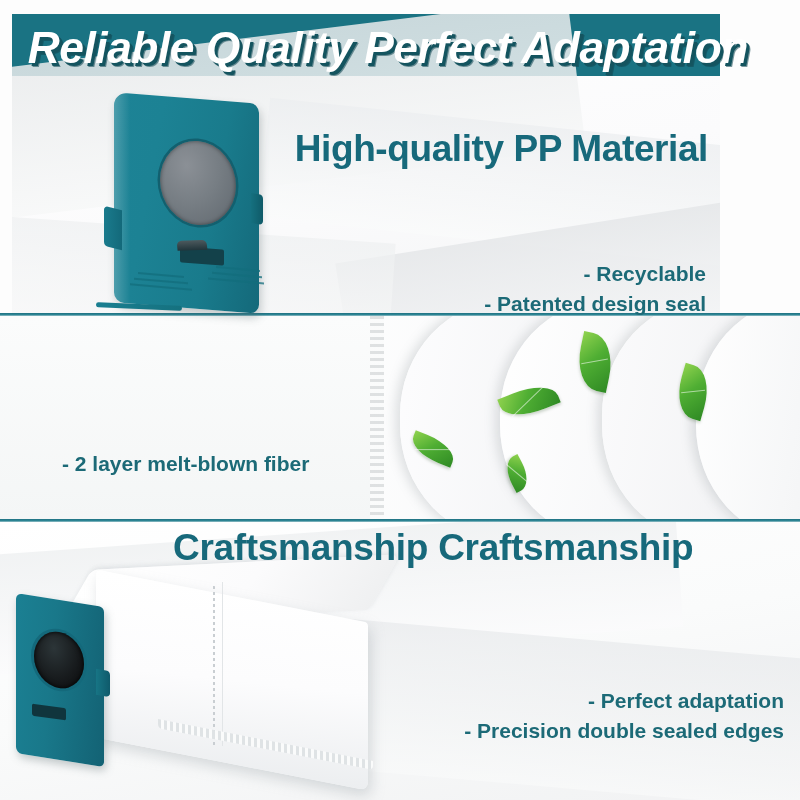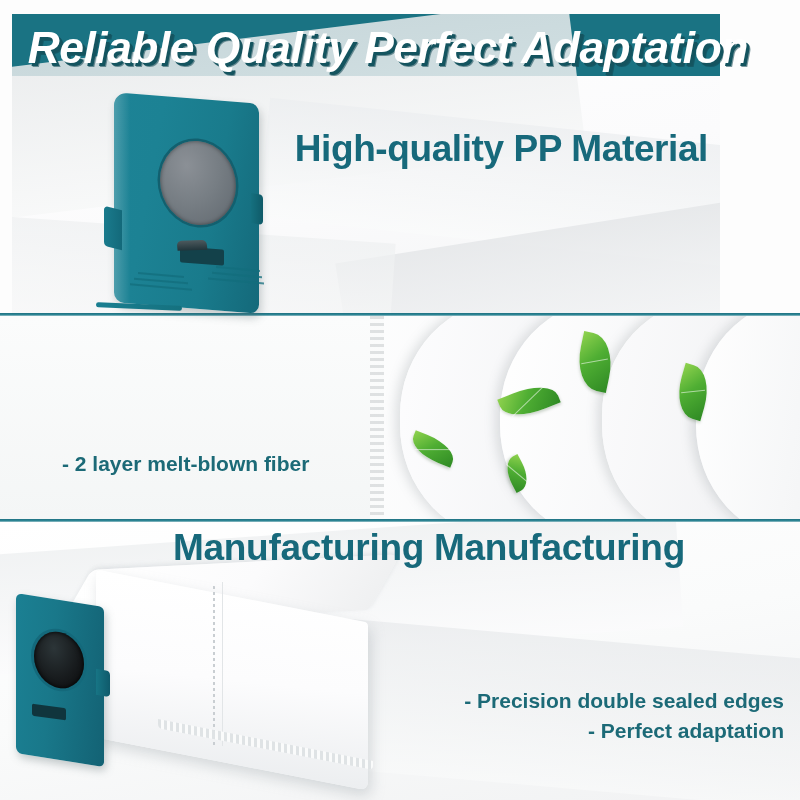--- a/index.html
+++ b/index.html
@@ -199,20 +199,24 @@
       <div class="rib" style="left:42px; top:176px; width:46px; transform:skewY(5deg);"></div>
       <div class="rib" style="left:38px; top:182px; width:54px; transform:skewY(5deg);"></div>
       <div class="rib" style="left:34px; top:188px; width:62px; transform:skewY(5deg);"></div>
       <div class="rib" style="left:120px; top:170px; width:44px; transform:skewY(5deg);"></div>
       <div class="rib" style="left:116px; top:176px; width:50px; transform:skewY(5deg);"></div>
       <div class="rib" style="left:112px; top:182px; width:56px; transform:skewY(5deg);"></div>
       <div class="plate-foot"></div>
     </div>
 
     <div class="s1-title">High-quality PP Material</div>
+    <div class="s1-bullets">
+      <div>- Recyclable</div>
+      <div>- Patented design seal</div>
+    </div>
   </div>
 
   <div class="headline">Reliable Quality  Perfect Adaptation</div>
 
   <div class="divider" style="top:313px;"></div>
 
   <div class="sec2">
     <div class="fabric">
       <div class="layer L1">
           <div class="tex"></div>
@@ -252,19 +256,19 @@
       <div class="bag-front"></div>
       <div class="bag-seam2"></div>
       <div class="bag-seam"></div>
       <div class="bag-hem"></div>
       <div class="collar"></div>
       <div class="collar-tab"></div>
       <div class="collar-hole"></div>
       <div class="collar-latch"></div>
     </div>
   </div>
-  <div class="s3-title">Manufacturing Manufacturing</div>
+  <div class="s3-title">Craftsmanship Craftsmanship</div>
   <div class="s3-bullets">
+    <div>- Perfect adaptation</div>
     <div>- Precision double sealed edges</div>
-    <div>- Perfect adaptation</div>
   </div>
 
 </div>
 
 </body></html>

